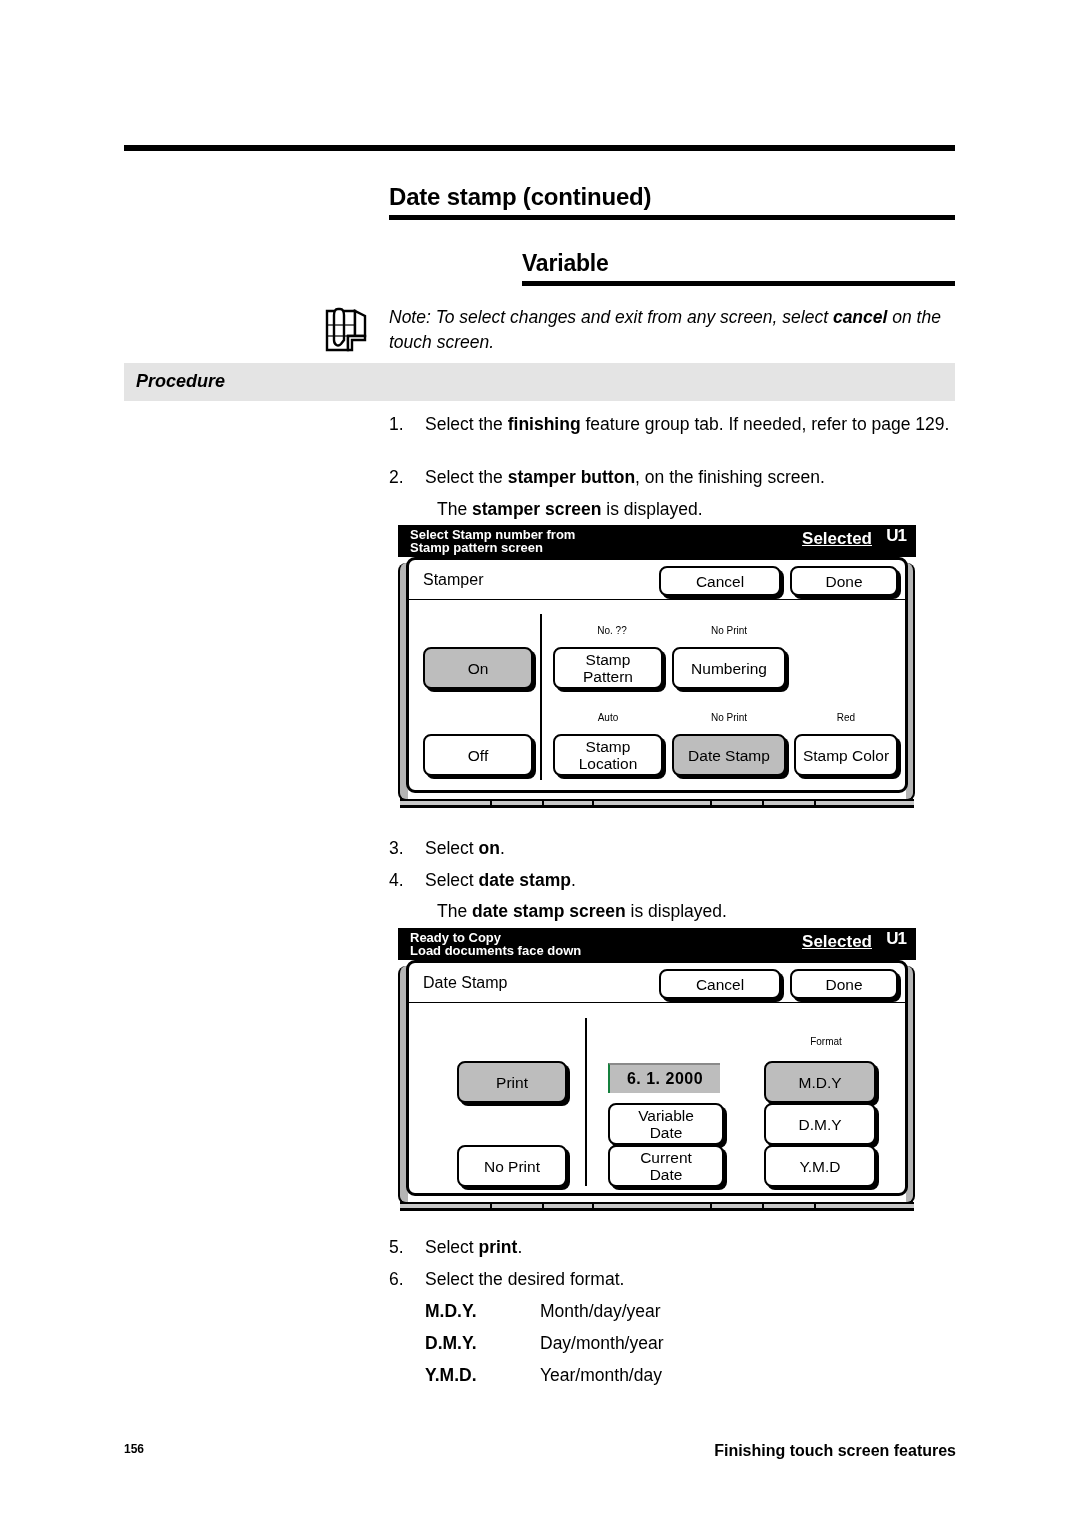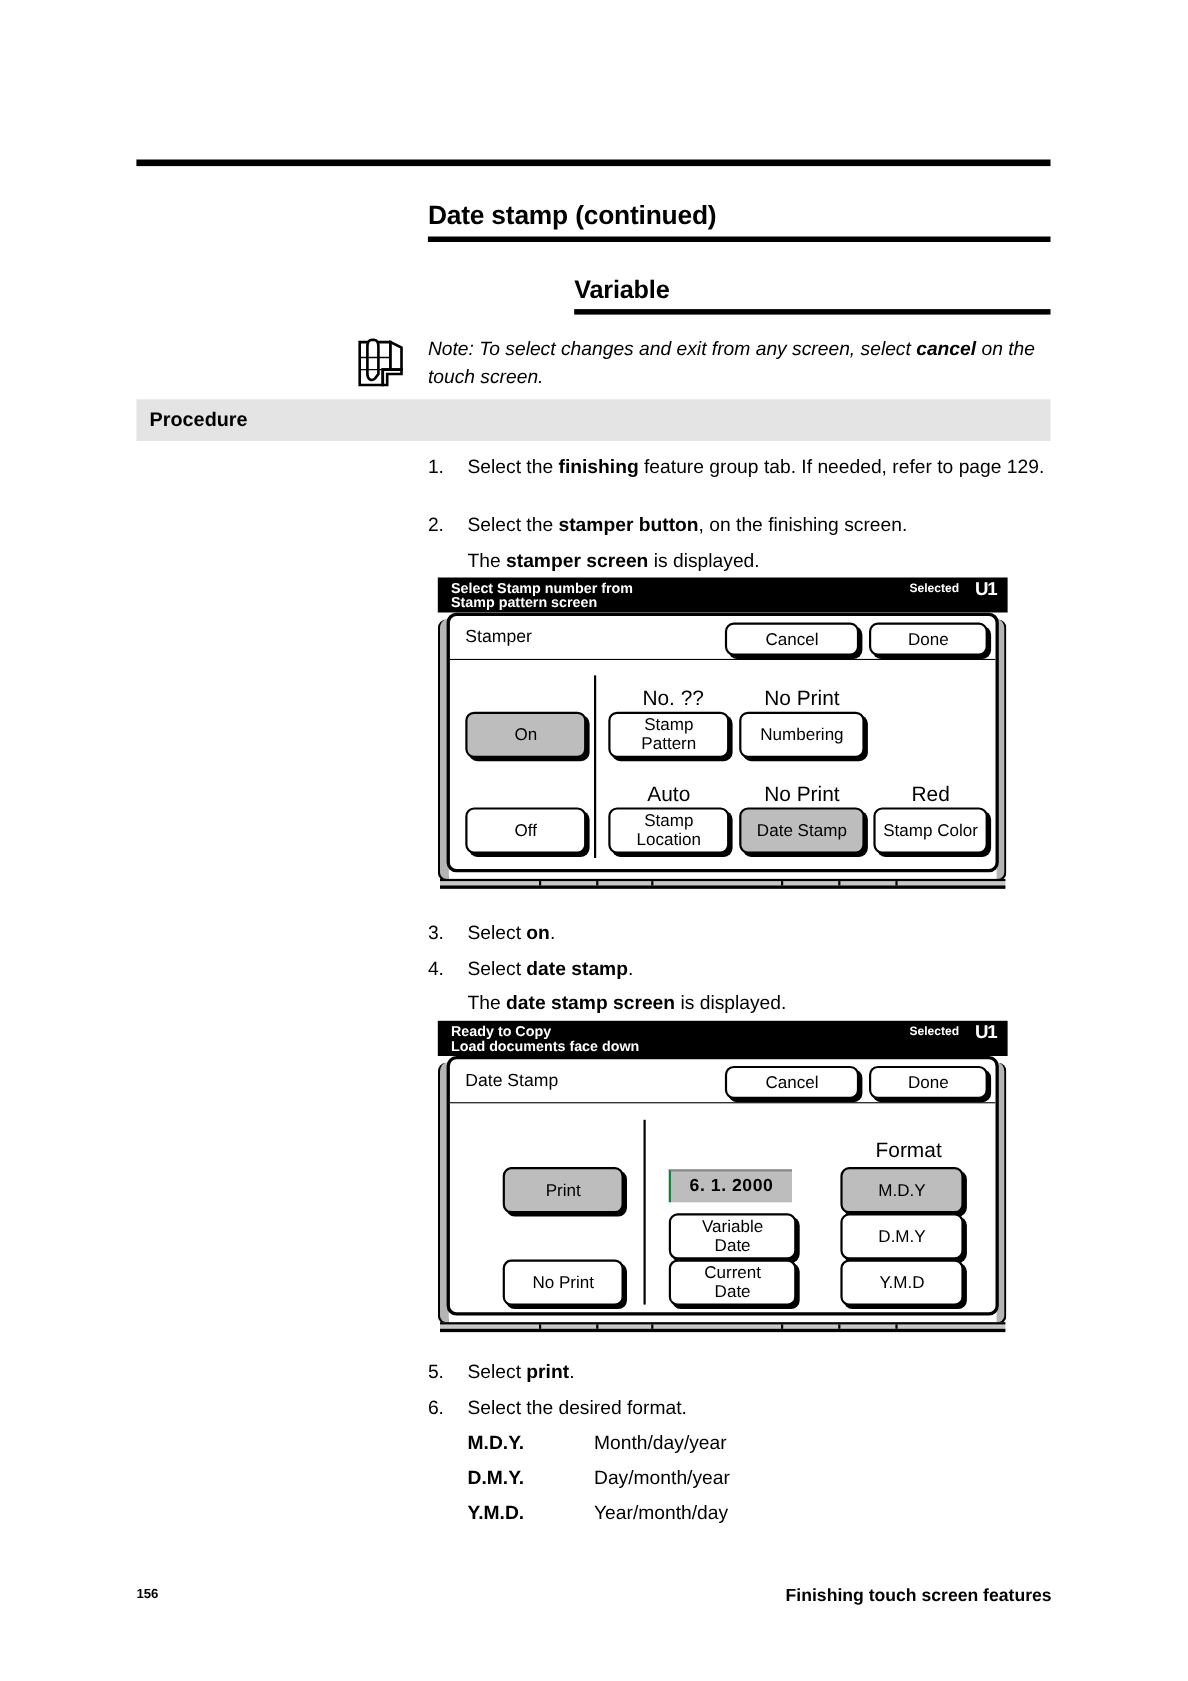--- a/index.html
+++ b/index.html
@@ -105,20 +105,21 @@
     width: 831px;
     height: 38px;
     background: #e4e4e4;
   }
   .procedure-bar span {
     position: absolute;
     left: 12px;
     top: 8px;
     font-size: 18px;
     font-weight: bold;
+    font-style: italic;
   }
 
   
   .step {
     position: absolute;
     font-size: 17.5px;
     line-height: 25px;
   }
   .step .num {
     position: absolute;
@@ -128,21 +129,21 @@
     text-align: left;
   }
   .step .body {
     display: block;
     margin-left: 36px;
   }
   .sub-line {
     position: absolute;
     font-size: 17.5px;
     line-height: 25px;
-    margin-left: 0;
+    margin-left: 12px;
   }
 
   
   .fmt-row {
     position: absolute;
     font-size: 17.5px;
     line-height: 25px;
   }
   .fmt-row .code {
     position: absolute;
@@ -178,23 +179,24 @@
   .ts-statusbar .st-l2 {
     position: absolute;
     left: 12px; top: 15px;
     font-size: 13px;
     font-weight: bold;
     white-space: nowrap;
   }
   .ts-statusbar .st-sel {
     position: absolute;
     right: 44px; top: 4px;
-    font-size: 11px;
-    font-weight: bold;
-    white-space: nowrap;
+    font-size: 17px;
+    font-weight: bold;
+    white-space: nowrap;
+    text-decoration: underline;
   }
   .ts-statusbar .st-u {
     position: absolute;
     right: 10px; top: 1px;
     font-size: 17px;
     font-weight: bold;
     letter-spacing: -1px;
     white-space: nowrap;
   }
 
@@ -295,21 +297,21 @@
   }
   .tsbtn.sel {
     background: #bdbdbd;
   }
   .tsbtn .two-line {
     display: block;
   }
 
   .tslabel {
     position: absolute;
-    font-size: 19px;
+    font-size: 10px;
     text-align: center;
     white-space: nowrap;
   }
 
   .ts-divider {
     position: absolute;
     width: 1.5px;
     background: #000;
   }
 

